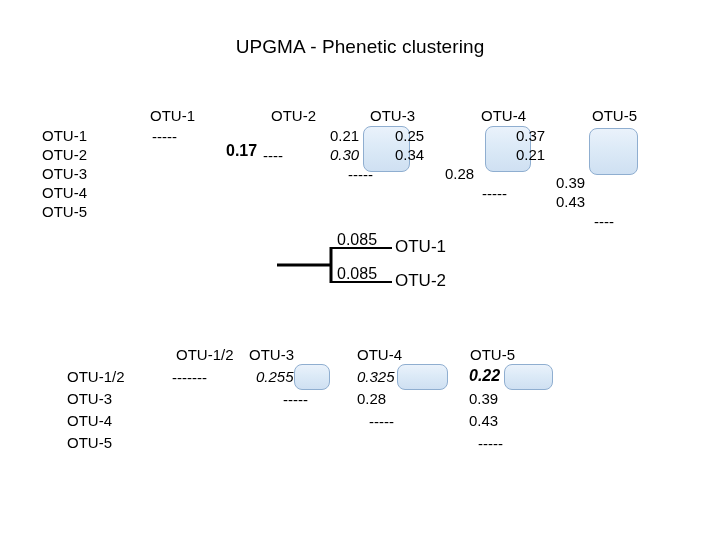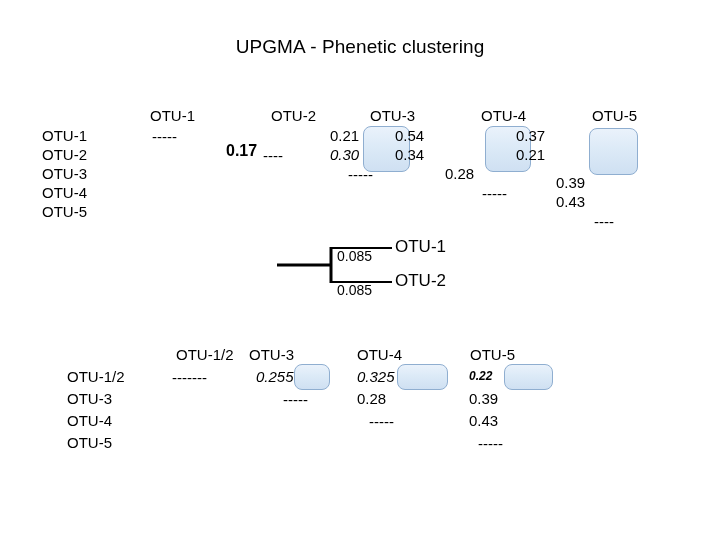--- a/index.html
+++ b/index.html
@@ -61,25 +61,24 @@
   .tree { position: absolute; left: 0; top: 0; width: 720px; height: 540px; pointer-events: none; }
   .treelabel {
     position: absolute;
     font-size: 17px;
     line-height: 18px;
     white-space: nowrap;
     color: #000;
   }
   .brlen {
     position: absolute;
-    font-size: 14px;
+    font-size: 16px;
     line-height: 14px;
     white-space: nowrap;
     color: #000;
-    margin-top: 16px;
   }
 
   .footnote {
     position: absolute;
     left: 0;
     top: 481px;
     width: 720px;
     text-align: center;
     font-size: 14px;
     color: #000;
@@ -105,21 +104,21 @@
 
   <div class="cell rlab" style="left:42px; top:128px;">OTU-1</div>
   <div class="cell rlab" style="left:42px; top:147px;">OTU-2</div>
   <div class="cell rlab" style="left:42px; top:166px;">OTU-3</div>
   <div class="cell rlab" style="left:42px; top:185px;">OTU-4</div>
   <div class="cell rlab" style="left:42px; top:204px;">OTU-5</div>
 
   <div class="cell dash" style="left:152px; top:129px;">-----</div>
   <div class="cell bold" style="left:226px; top:127px; font-size:16px;">0.17</div>
   <div class="cell" style="left:330px; top:128px;">0.21</div>
-  <div class="cell" style="left:395px; top:128px;">0.54</div>
+  <div class="cell" style="left:395px; top:128px;">0.25</div>
   <div class="cell" style="left:516px; top:128px;">0.37</div>
 
   <div class="cell dash" style="left:263px; top:148px;">----</div>
   <div class="cell" style="left:330px; top:147px;font-style:italic;">0.30</div>
   <div class="cell" style="left:395px; top:147px;">0.34</div>
   <div class="cell" style="left:516px; top:147px;">0.21</div>
 
   <div class="cell dash" style="left:348px; top:167px;">-----</div>
   <div class="cell" style="left:445px; top:166px;">0.28</div>
   <div class="cell" style="left:556px; top:175px;">0.39</div>
@@ -156,21 +155,21 @@
   <div class="cell hdr" style="left:470px; top:347px;">OTU-5</div>
 
   <div class="cell rlab" style="left:67px; top:369px;">OTU-1/2</div>
   <div class="cell rlab" style="left:67px; top:391px;">OTU-3</div>
   <div class="cell rlab" style="left:67px; top:413px;">OTU-4</div>
   <div class="cell rlab" style="left:67px; top:435px;">OTU-5</div>
 
   <div class="cell dash" style="left:172px; top:370px;">-------</div>
   <div class="cell ital" style="left:248px; top:369px;margin-left:8px;">0.255</div>
   <div class="cell ital" style="left:357px; top:369px;">0.325</div>
-  <div class="cell bi" style="left:469px; top:368px; font-size:12px;">0.22</div>
+  <div class="cell bi" style="left:469px; top:368px; font-size:16px;">0.22</div>
 
   <div class="cell dash" style="left:283px; top:392px;">-----</div>
   <div class="cell" style="left:357px; top:391px;">0.28</div>
   <div class="cell" style="left:469px; top:391px;">0.39</div>
 
   <div class="cell dash" style="left:369px; top:414px;">-----</div>
   <div class="cell" style="left:469px; top:413px;">0.43</div>
 
   <div class="cell dash" style="left:478px; top:436px;">-----</div>
 

